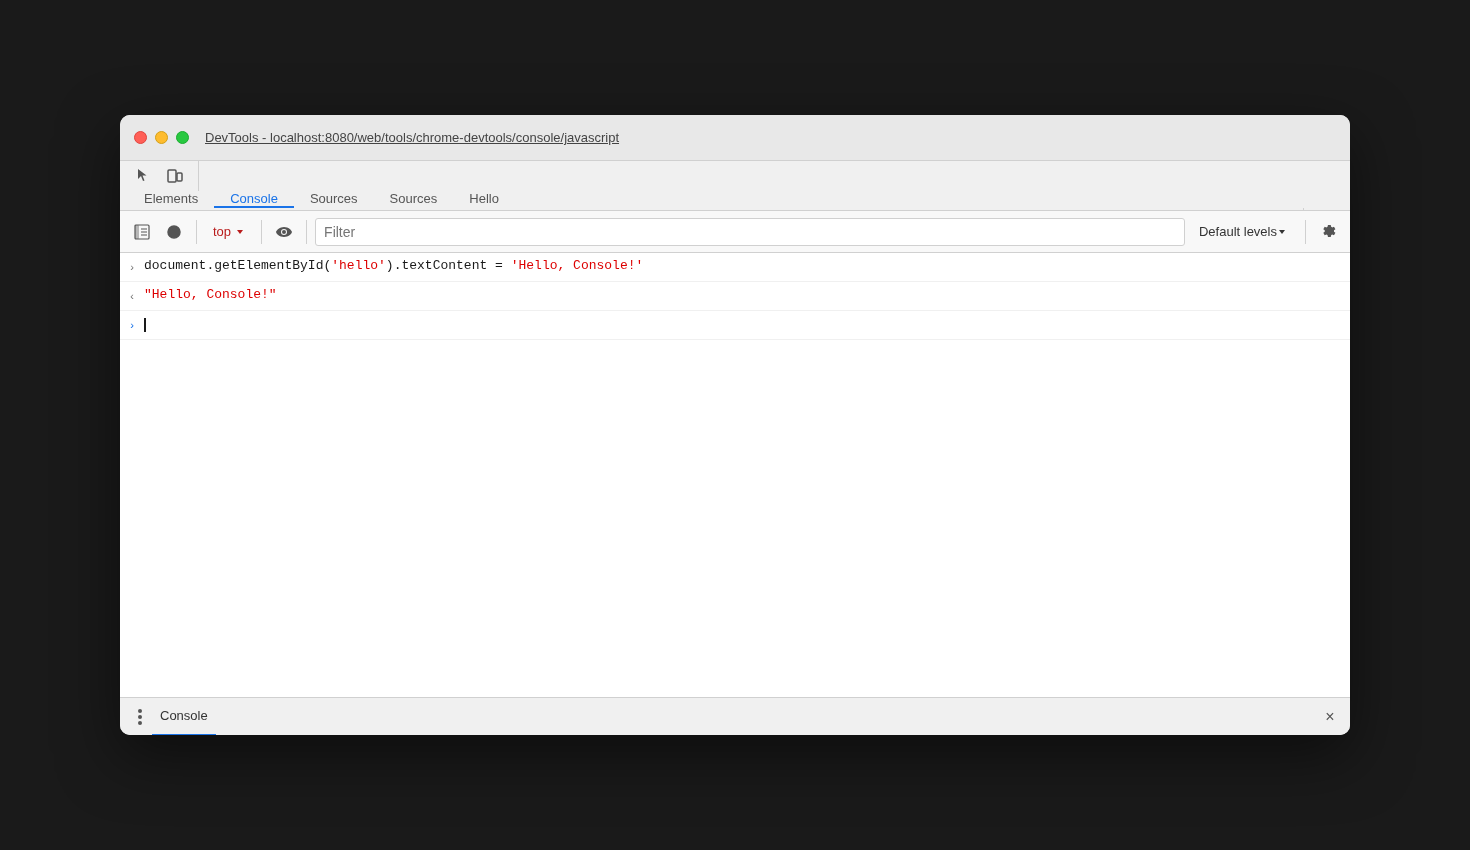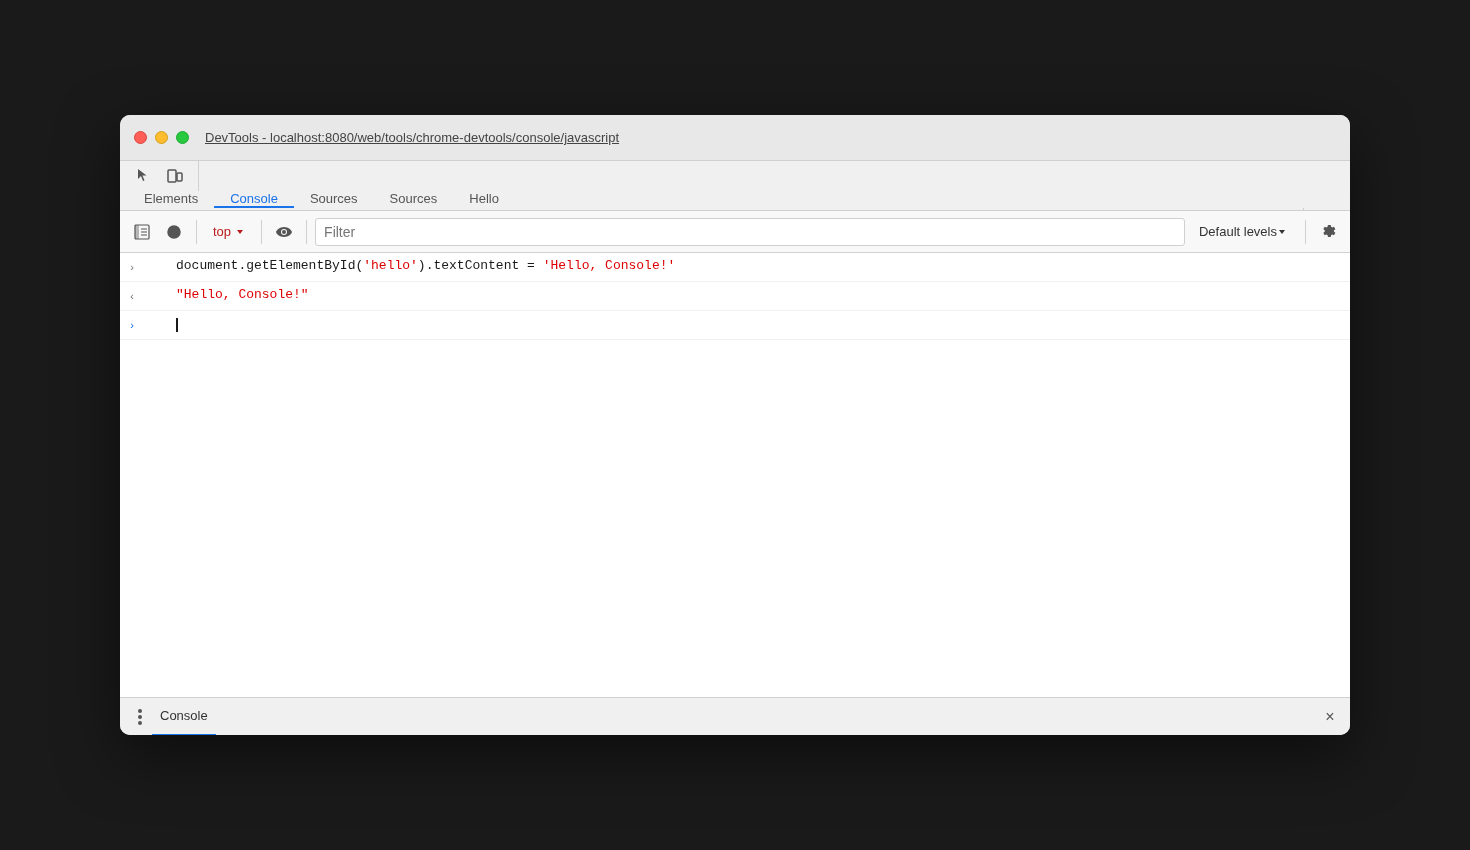--- a/index.html
+++ b/index.html
@@ -265,21 +265,20 @@
       color: #777;
     }
 
     .arrow-left {
       color: #777;
     }
 
     .line-content {
       flex: 1;
       word-break: break-all;
-      margin-left: 32px;
     }
 
     .code-black { color: #1a1a1a; }
     .code-red { color: #d00; }
 
     .input-line {
       display: flex;
       align-items: center;
       padding: 4px 8px 4px 0;
     }

